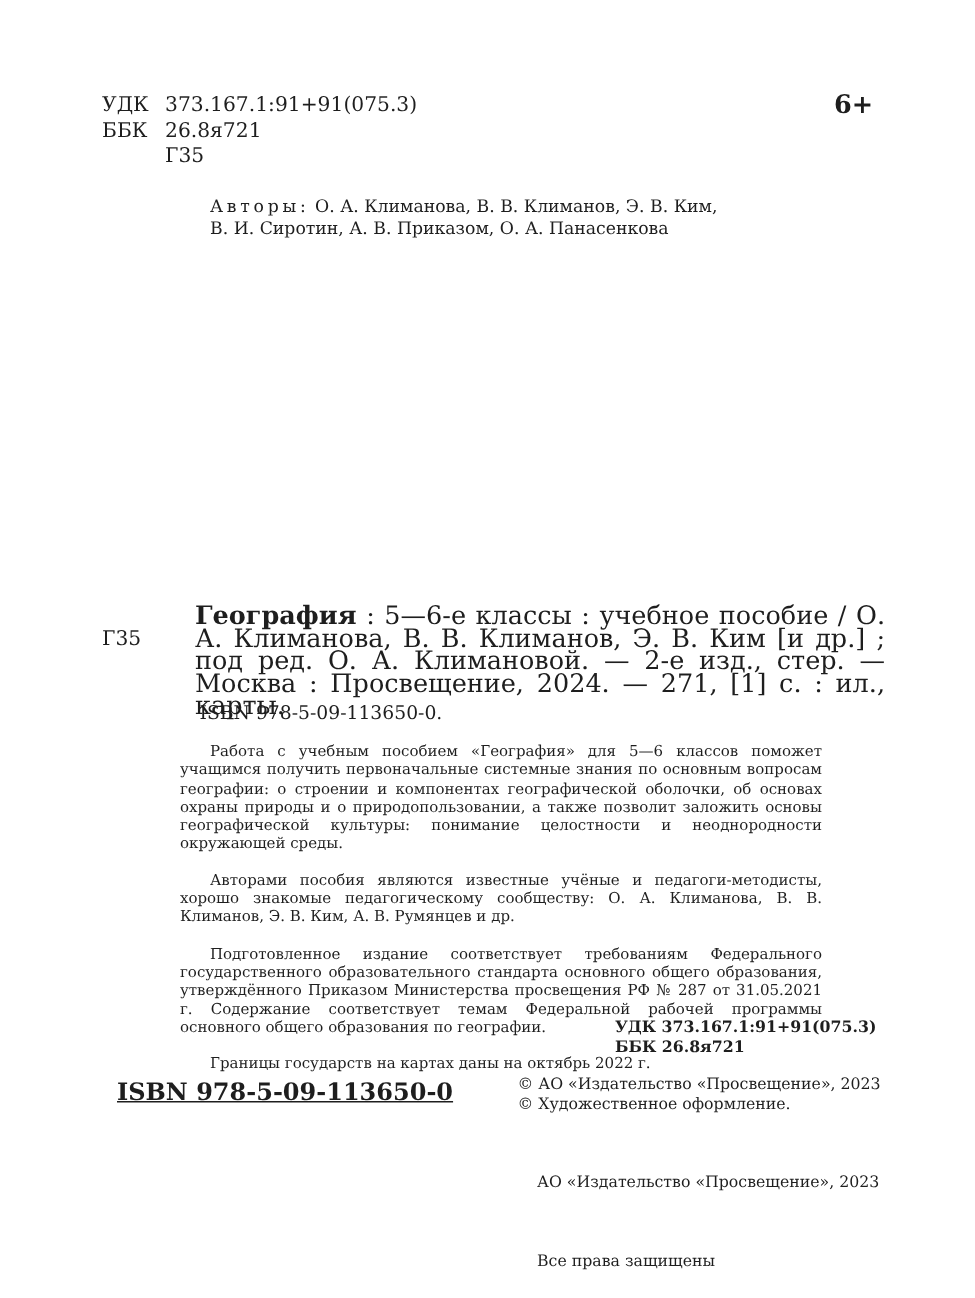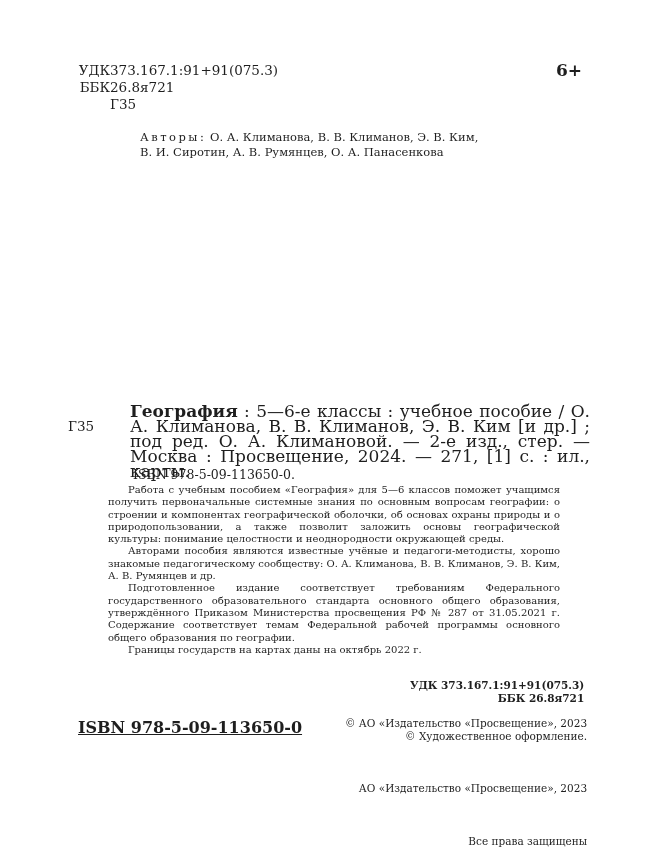--- a/index.html
+++ b/index.html
@@ -1,33 +1,33 @@
 <!DOCTYPE html>
 <html><head>
 <meta charset="utf-8">
 <style>
   html, body { margin: 0; padding: 0; background: #ffffff; }
   body {
     width: 650px; height: 865px; position: relative; overflow: hidden;
     font-family: "DejaVu Serif", "Liberation Serif", serif;
     color: #1e1e1e;
   }
-  .abs { position: absolute; text-align: right; }
+  .abs { position: absolute; }
   .top-codes { left: 68px; top: 62px; font-size: 13.5px; line-height: 17px; }
   .top-codes .row { display: flex; }
   .top-codes .lbl { width: 42px; }
   .age { left: 556px; top: 60px; font-size: 17px; font-weight: bold; }
   .authors { left: 140px; top: 130px; width: 400px; font-size: 11.5px; line-height: 15px; text-align: left; }
   .authors .spaced { letter-spacing: 2.5px; }
   .biblio-code { left: 68px; top: 418px; font-size: 13.5px; }
   .biblio { left: 130px; top: 404px; width: 460px; font-size: 17px; line-height: 15px; text-align: justify; }
   .biblio b { font-weight: bold; }
   .isbn-line { left: 133px; top: 467px; font-size: 12.5px; }
   .annot { left: 108px; top: 484px; width: 452px; font-size: 10px; line-height: 12.3px; text-align: justify; }
-  .annot p { margin: 0; text-indent: 20px; }
+  .annot p { margin: 12px; text-indent: 20px; }
   .codes-right { left: 410px; top: 679px; font-size: 10.5px; line-height: 12.5px; font-weight: bold; }
   .isbn-bottom { left: 78px; top: 718px; font-size: 16px; font-weight: bold; text-decoration: underline; }
   .copyright { left: 345px; top: 717px; font-size: 10.5px; line-height: 12.5px; }
   .copyright .indent { padding-left: 13px; margin-top: 40px; }
 </style>
 </head>
 <body>
 
 <div class="abs top-codes">
   <div class="row">
@@ -41,21 +41,21 @@
   <div class="row">
       <span class="lbl"></span>
       <span>Г35</span>
     </div>
 </div>
 
 <div class="abs age">6+</div>
 
 <div class="abs authors">
   <div><span class="spaced">Авторы:</span> <span>О. А. Климанова, В. В. Климанов, Э. В. Ким,</span></div>
-  <div>В. И. Сиротин, А. В. Румянцев, О. А. Панасенкова</div>
+  <div>В. И. Сиротин, А. В. Приказом, О. А. Панасенкова</div>
 </div>
 
 <div class="abs biblio-code">Г35</div>
 <div class="abs biblio">
   <b>География</b><span> : 5—6-е классы : учебное пособие / О. А. Климанова, В. В. Климанов, Э. В. Ким [и др.] ; под ред. О. А. Климановой. — 2-е изд., стер. — Москва : Просвещение, 2024. — 271, [1] с. : ил., карты.</span>
 </div>
 <div class="abs isbn-line">ISBN 978-5-09-113650-0.</div>
 
 <div class="abs annot">
   <p>Работа с учебным пособием «География» для 5—6 классов поможет учащимся получить первоначальные системные знания по основным вопросам географии: о строении и компонентах географической оболочки, об основах охраны природы и о природопользовании, а также позволит заложить основы географической культуры: понимание целостности и неоднородности окружающей среды.</p>

